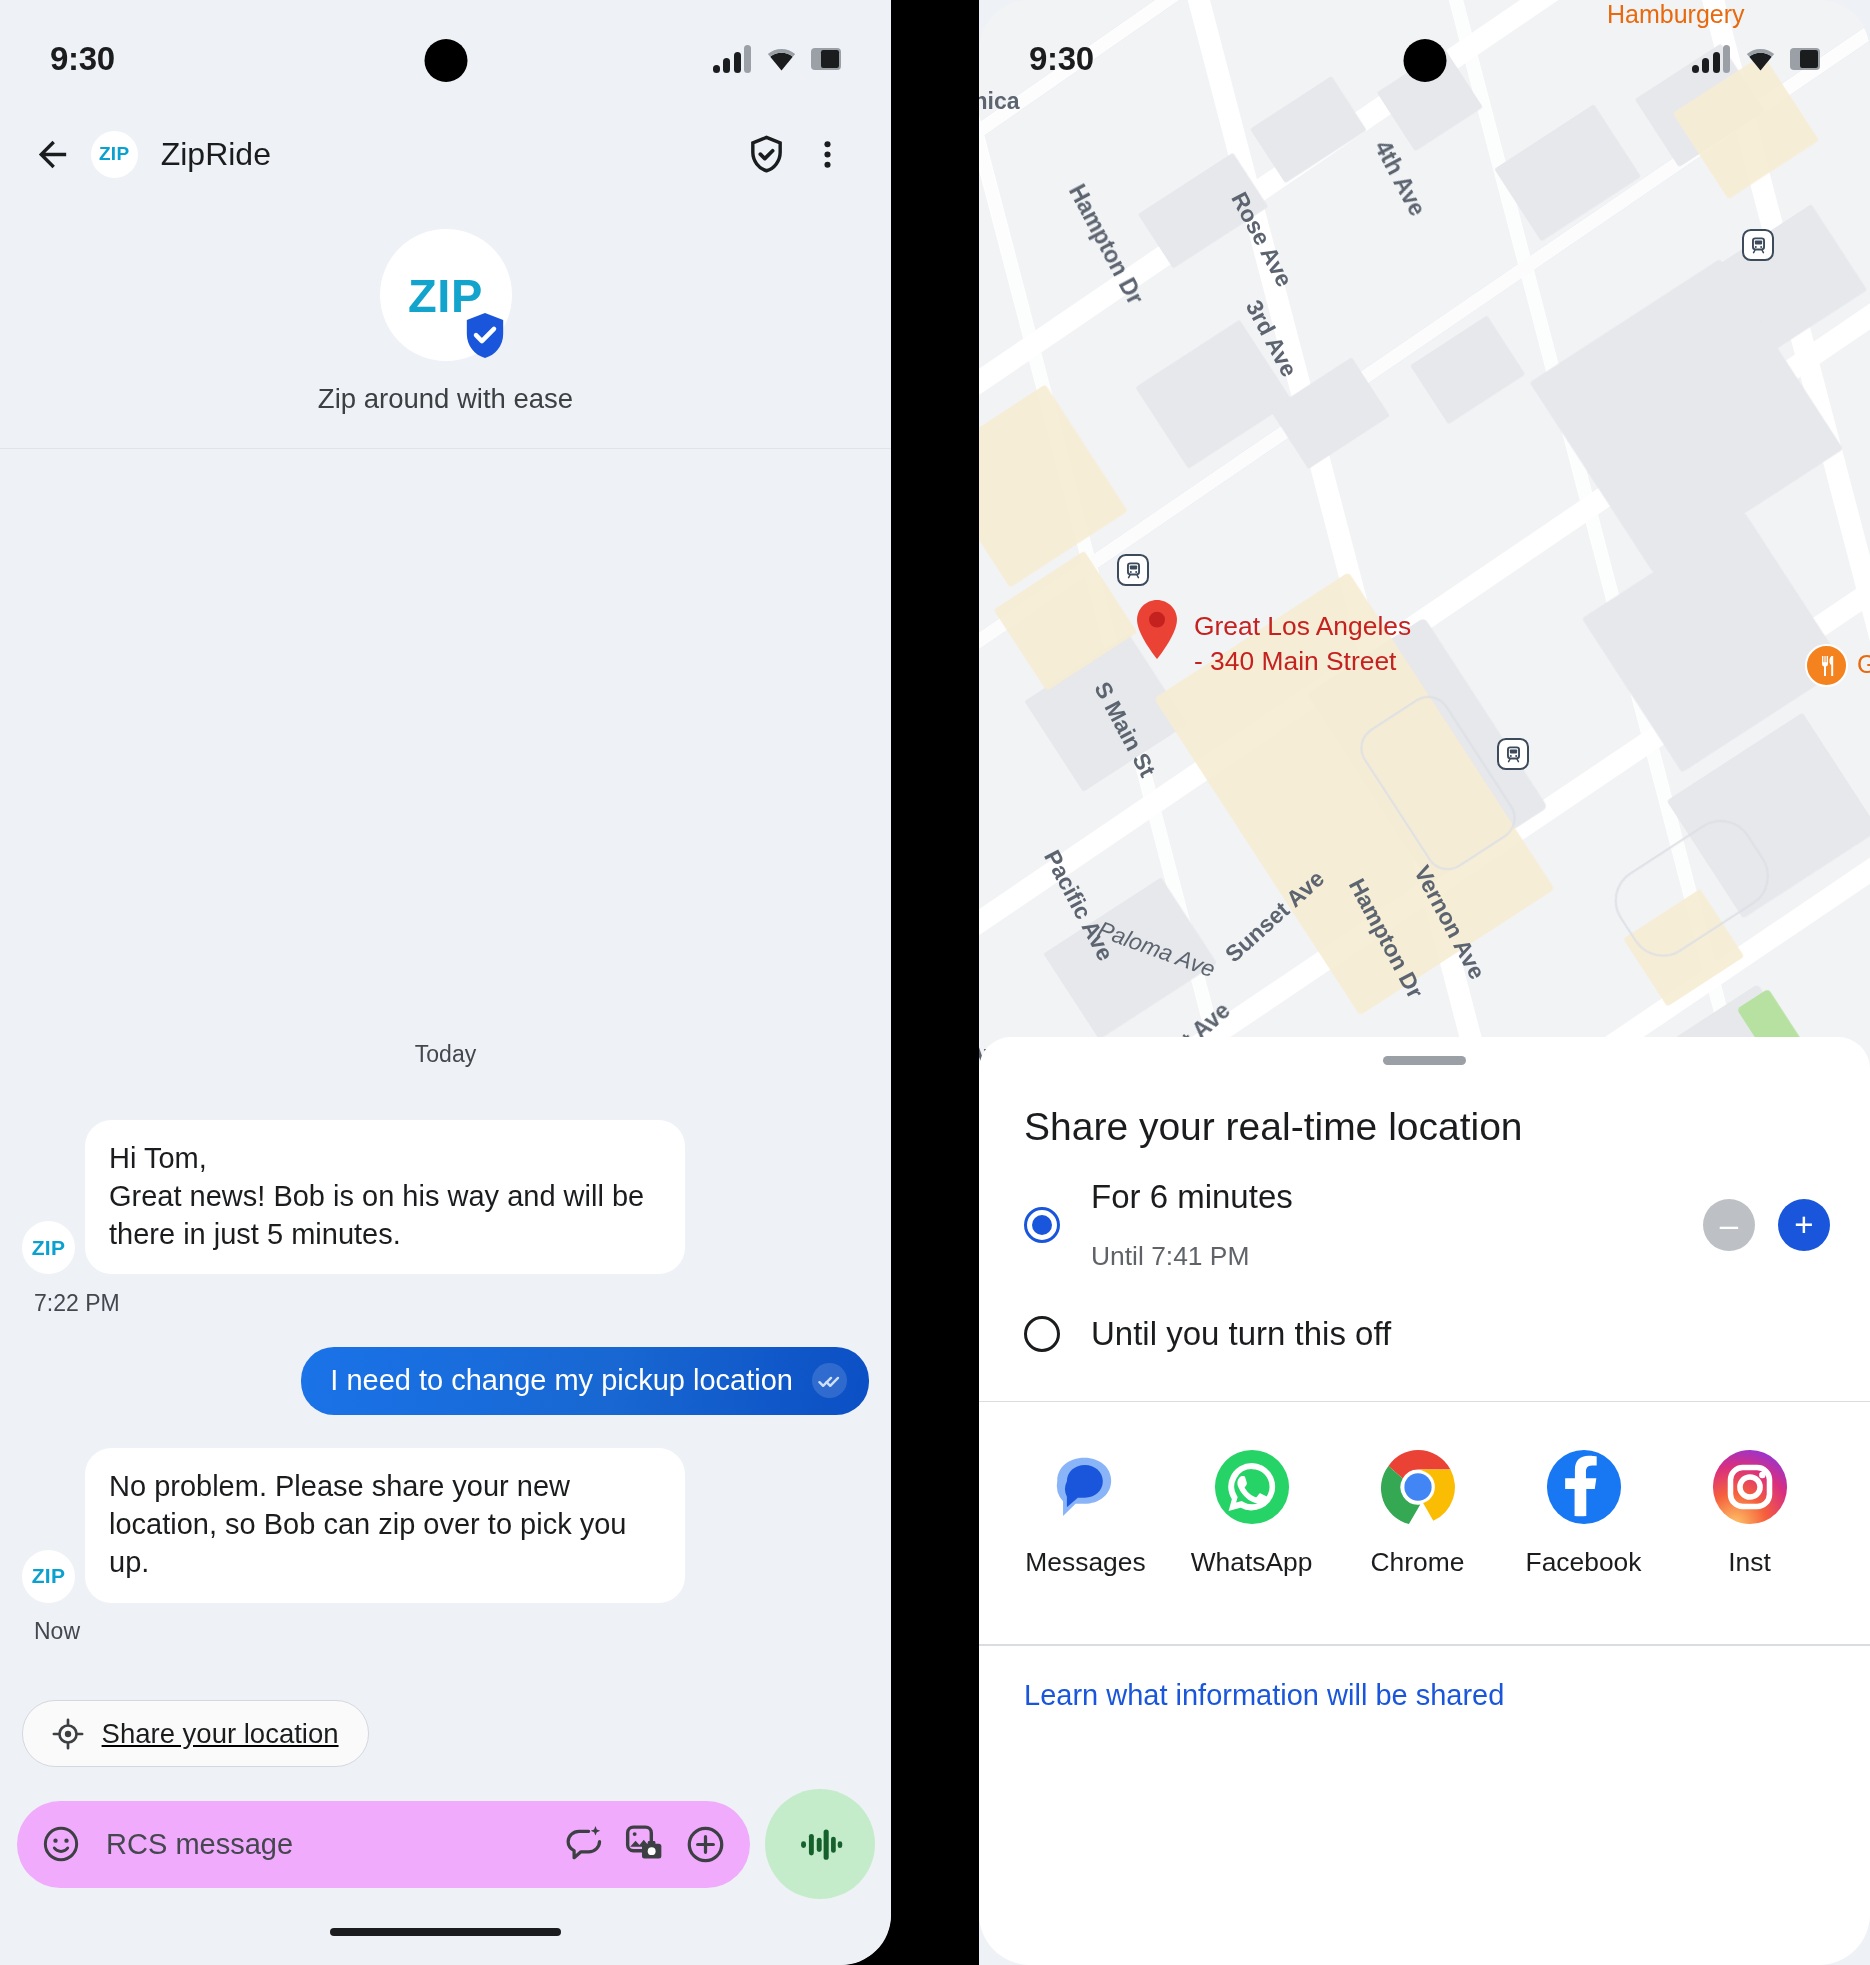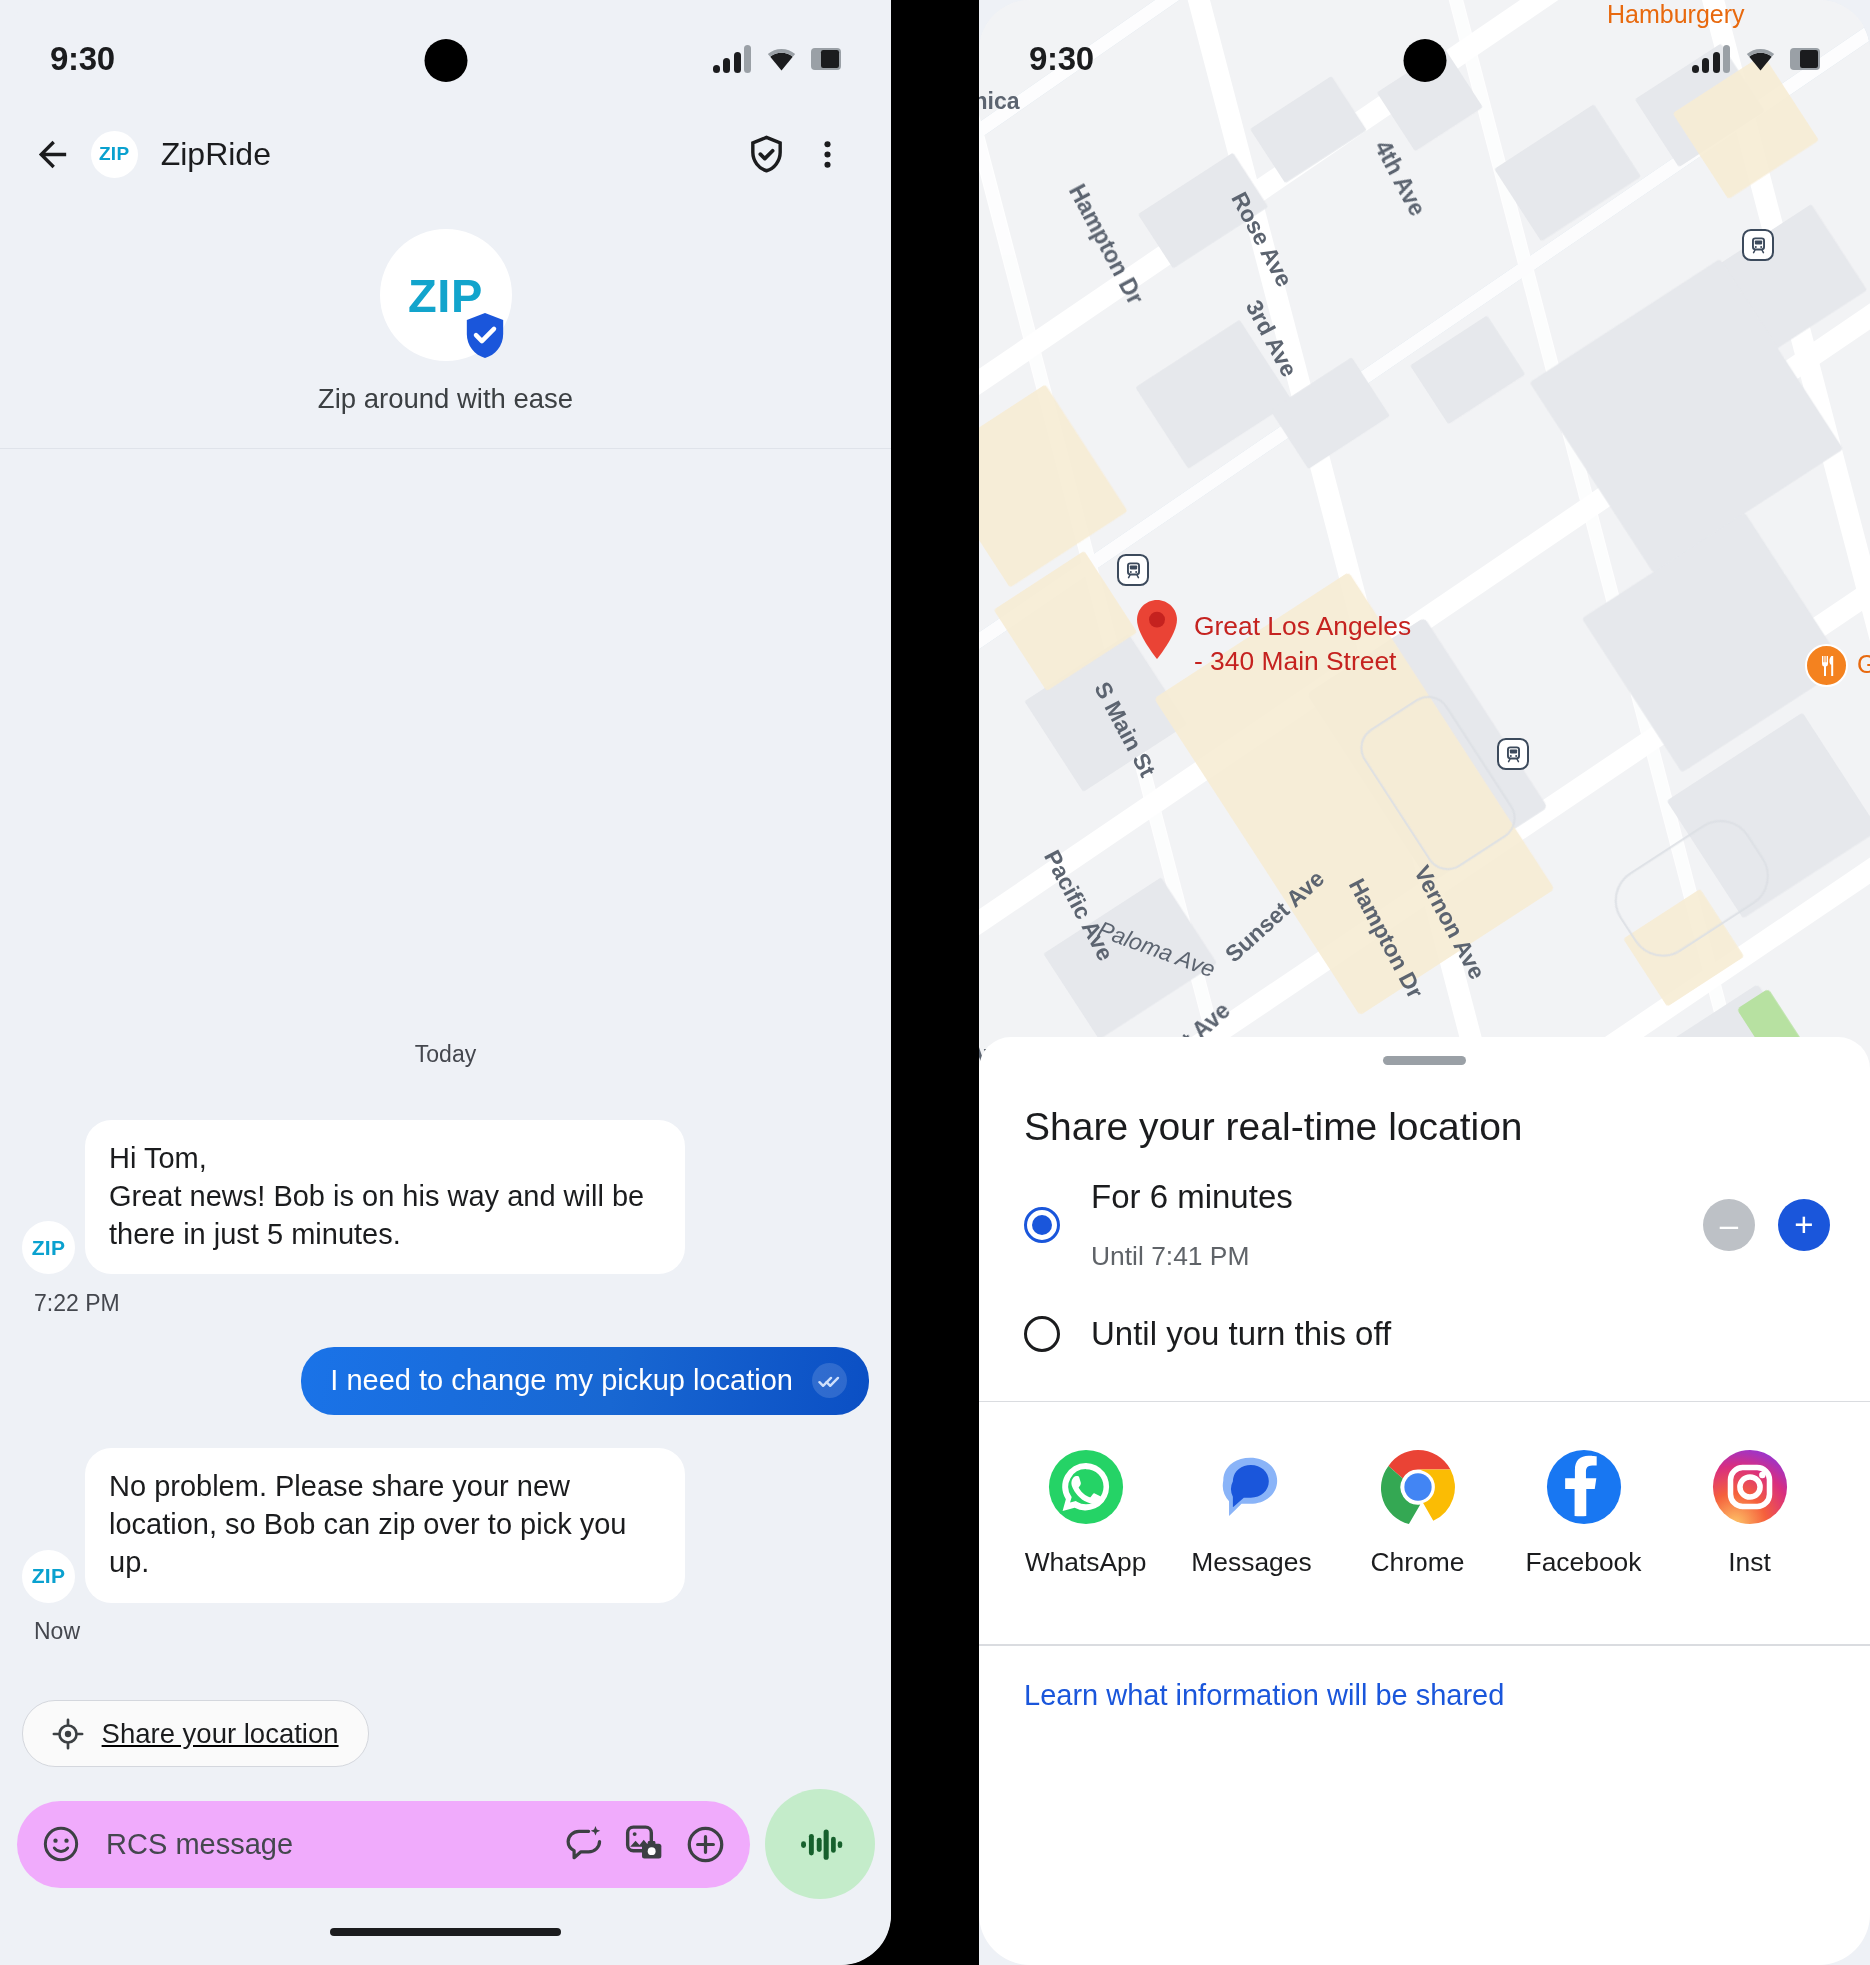--- a/index.html
+++ b/index.html
@@ -670,37 +670,37 @@
               </div>
             </div>
           </div>
 
           <div class="sheet-divider"></div>
 
           <div class="apps-row">
 
             <div class="app-item">
               <div class="app-glyph">
+                <svg width="77" height="77" viewBox="0 0 24 24">
+                  <path d="M3.2 10.2C3.2 6 6.8 3 11.6 3S20 6 20 10.2c0 4.2-3.6 7.2-8.4 7.2H8.9L5 21.2v-4.6a7.3 7.3 0 0 1-1.8-6.4z" fill="#8ab4f8"></path>
+                  <path d="M6.2 10.4c0-3 2.5-5.1 5.6-5.1s5.6 2.1 5.6 5.1-2.5 5.1-5.6 5.1H9.6l-3.4 3v-3.3a5.3 5.3 0 0 1 0-4.8z" fill="#1a56db"></path>
+                </svg>
+              </div>
+              <div class="app-name">Messages</div>
+            </div>
+
+            <div class="app-item">
+              <div class="app-glyph">
                 <svg width="78" height="78" viewBox="0 0 24 24">
                   <circle cx="12" cy="12" r="11.4" fill="#25d366"></circle>
                   <path d="M12 4.6a7.3 7.3 0 0 0-6.2 11.2l-1 3.6 3.7-1a7.3 7.3 0 1 0 3.5-13.8zm0 1.9a5.4 5.4 0 0 1 0 10.8 5.4 5.4 0 0 1-2.8-.8l-.3-.2-1.8.5.5-1.7-.2-.3A5.4 5.4 0 0 1 12 6.5z" fill="#fff"></path>
                   <path d="M9.9 9c-.2-.4-.3-.4-.5-.4h-.4c-.2 0-.5.1-.7.3-.2.3-.8.8-.8 1.9s.8 2.2.9 2.4c.1.1 1.6 2.6 4 3.5 1.9.7 2.3.6 2.7.5.4 0 1.3-.5 1.5-1.1.2-.6.2-1 .1-1.1l-.6-.3-1.4-.7c-.2-.1-.4-.1-.5.1l-.7.9c-.1.2-.3.2-.5.1-.2-.1-1-.4-1.9-1.2-.7-.6-1.2-1.4-1.3-1.6-.1-.2 0-.3.1-.4l.3-.4.2-.4v-.4L9.9 9z" fill="#fff"></path>
                 </svg>
               </div>
               <div class="app-name">WhatsApp</div>
-            </div>
-
-            <div class="app-item">
-              <div class="app-glyph">
-                <svg width="77" height="77" viewBox="0 0 24 24">
-                  <path d="M3.2 10.2C3.2 6 6.8 3 11.6 3S20 6 20 10.2c0 4.2-3.6 7.2-8.4 7.2H8.9L5 21.2v-4.6a7.3 7.3 0 0 1-1.8-6.4z" fill="#8ab4f8"></path>
-                  <path d="M6.2 10.4c0-3 2.5-5.1 5.6-5.1s5.6 2.1 5.6 5.1-2.5 5.1-5.6 5.1H9.6l-3.4 3v-3.3a5.3 5.3 0 0 1 0-4.8z" fill="#1a56db"></path>
-                </svg>
-              </div>
-              <div class="app-name">Messages</div>
             </div>
 
             <div class="app-item">
               <div class="app-glyph">
                 <svg width="78" height="78" viewBox="0 0 24 24">
                   <circle cx="12" cy="12" r="11.4" fill="#fff"></circle>
                   <path d="M12 .6A11.4 11.4 0 0 1 22 6.6H12a5.4 5.4 0 0 0-4.7 2.8L2.9 5.5A11.4 11.4 0 0 1 12 .6z" fill="#ea4335"></path>
                   <path d="M22 6.6a11.4 11.4 0 0 1-5.3 15.8l-4.4-7.7a5.4 5.4 0 0 0 .4-8.1H22z" fill="#fbbc04"></path>
                   <path d="M2.9 5.5l4.4 3.9a5.4 5.4 0 0 0 5.4 8l-3.5 6a11.4 11.4 0 0 1-6.3-17.9z" fill="#34a853"></path>
                   <circle cx="12" cy="12" r="5.2" fill="#fff"></circle>

